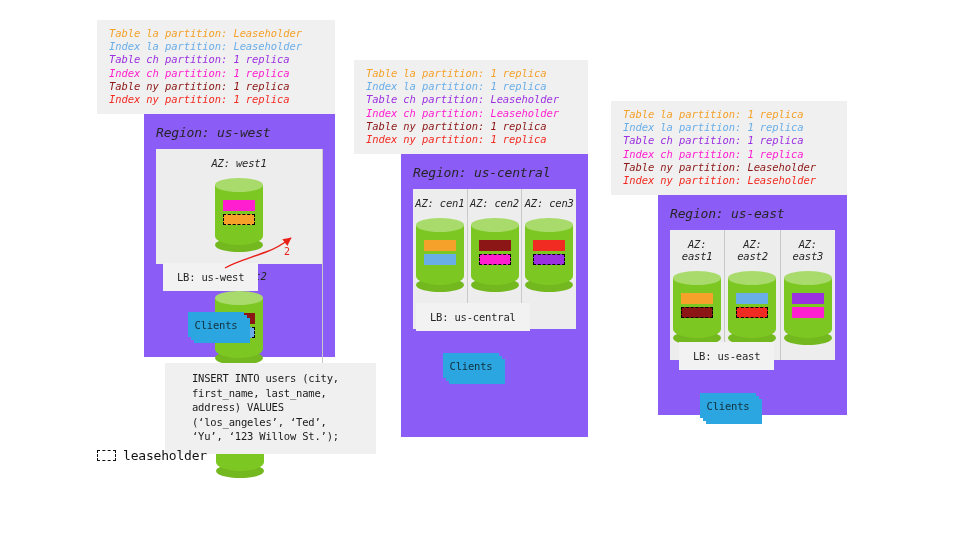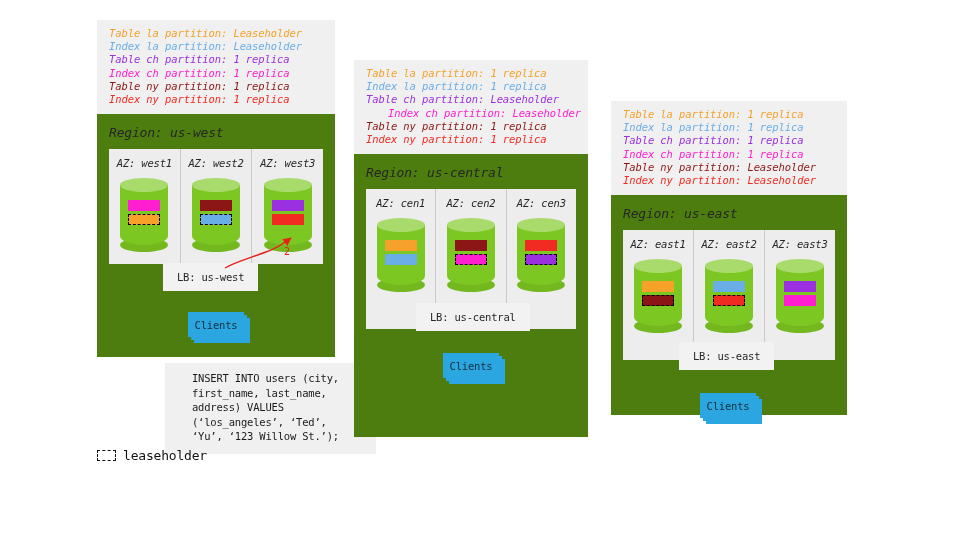--- a/index.html
+++ b/index.html
@@ -10,21 +10,21 @@
   .map-layer{position:absolute;left:0;top:0;width:960px;height:540px;pointer-events:none;}
 
   
   .cluster{position:absolute;font-style:italic;}
   .legend-box{
     background:#f0f0f0;padding:7px 10px 8px 12px;box-sizing:border-box;
     font-size:10.5px;line-height:13.2px;letter-spacing:-0.1px;
   }
   .legend-box .ln{white-space:pre;}
   .region-box{
-    background:#4d7c0f;box-sizing:border-box;position:relative;
+    background:#8b5cf6;box-sizing:border-box;position:relative;margin-left:47px;
   }
   .region-title{
     font-size:13px;color:#262626;padding:11px 0 9px 12px;letter-spacing:-0.2px;
   }
   .az-row{
     background:#ededed;display:flex;margin:0 12px;box-sizing:border-box;
     position:relative;
   }
   .az{
     flex:1;box-sizing:border-box;padding:8px 0 10px 0;text-align:center;
@@ -478,21 +478,21 @@
   <div class="legend-box" id="legend-0">
       <div class="ln" style="color: rgb(245, 161, 42);">Table la partition: Leaseholder</div>
       <div class="ln" style="color: rgb(106, 174, 232);">Index la partition: Leaseholder</div>
       <div class="ln" style="color: rgb(155, 48, 224);">Table ch partition: 1 replica</div>
       <div class="ln" style="color: rgb(255, 31, 208);">Index ch partition: 1 replica</div>
       <div class="ln" style="color: rgb(140, 22, 22);">Table ny partition: 1 replica</div>
       <div class="ln" style="color: rgb(242, 43, 34);">Index ny partition: 1 replica</div>
     </div>
   <div class="region-box" style="height:243px;">
     <div class="region-title">Region: us-west</div>
-    <div class="az-row" id="azrow-0" style="height:115px;">
+    <div class="az-row" id="azrow-0" style="height:115px;flex-direction:column;">
         <div class="az">
           <div class="az-label">AZ: west1</div>
           <div class="cyl">
             <div class="cyl-bot"></div>
             <div class="cyl-body"></div>
             <div class="cyl-top"></div>
             <div class="slots">
               <div class="slot" style="background: rgb(255, 31, 208);"></div>
               <div class="slot lease" style="background: rgb(245, 161, 42);"></div>
             </div>
@@ -549,21 +549,21 @@
 <div class="keyrow" style="left:97px;top:448px;">
   <div class="keyswatch"></div>
   <div class="keylabel">leaseholder</div>
 </div>
 
 <div class="cluster" style="left:354px;top:60px;width:234px;">
   <div class="legend-box" id="legend-1">
       <div class="ln" style="color: rgb(245, 161, 42);">Table la partition: 1 replica</div>
       <div class="ln" style="color: rgb(106, 174, 232);">Index la partition: 1 replica</div>
       <div class="ln" style="color: rgb(155, 48, 224);">Table ch partition: Leaseholder</div>
-      <div class="ln" style="color: rgb(255, 31, 208); margin-left: 22px;">Index ch partition: Leaseholder</div>
+      <div class="ln" style="color: rgb(255, 31, 208);">Index ch partition: Leaseholder</div>
       <div class="ln" style="color: rgb(140, 22, 22);">Table ny partition: 1 replica</div>
       <div class="ln" style="color: rgb(242, 43, 34);">Index ny partition: 1 replica</div>
     </div>
   <div class="region-box" style="height:283px;">
     <div class="region-title">Region: us-central</div>
     <div class="az-row" id="azrow-1" style="height:140px;">
         <div class="az">
           <div class="az-label">AZ: cen1</div>
           <div class="cyl">
             <div class="cyl-bot"></div>

